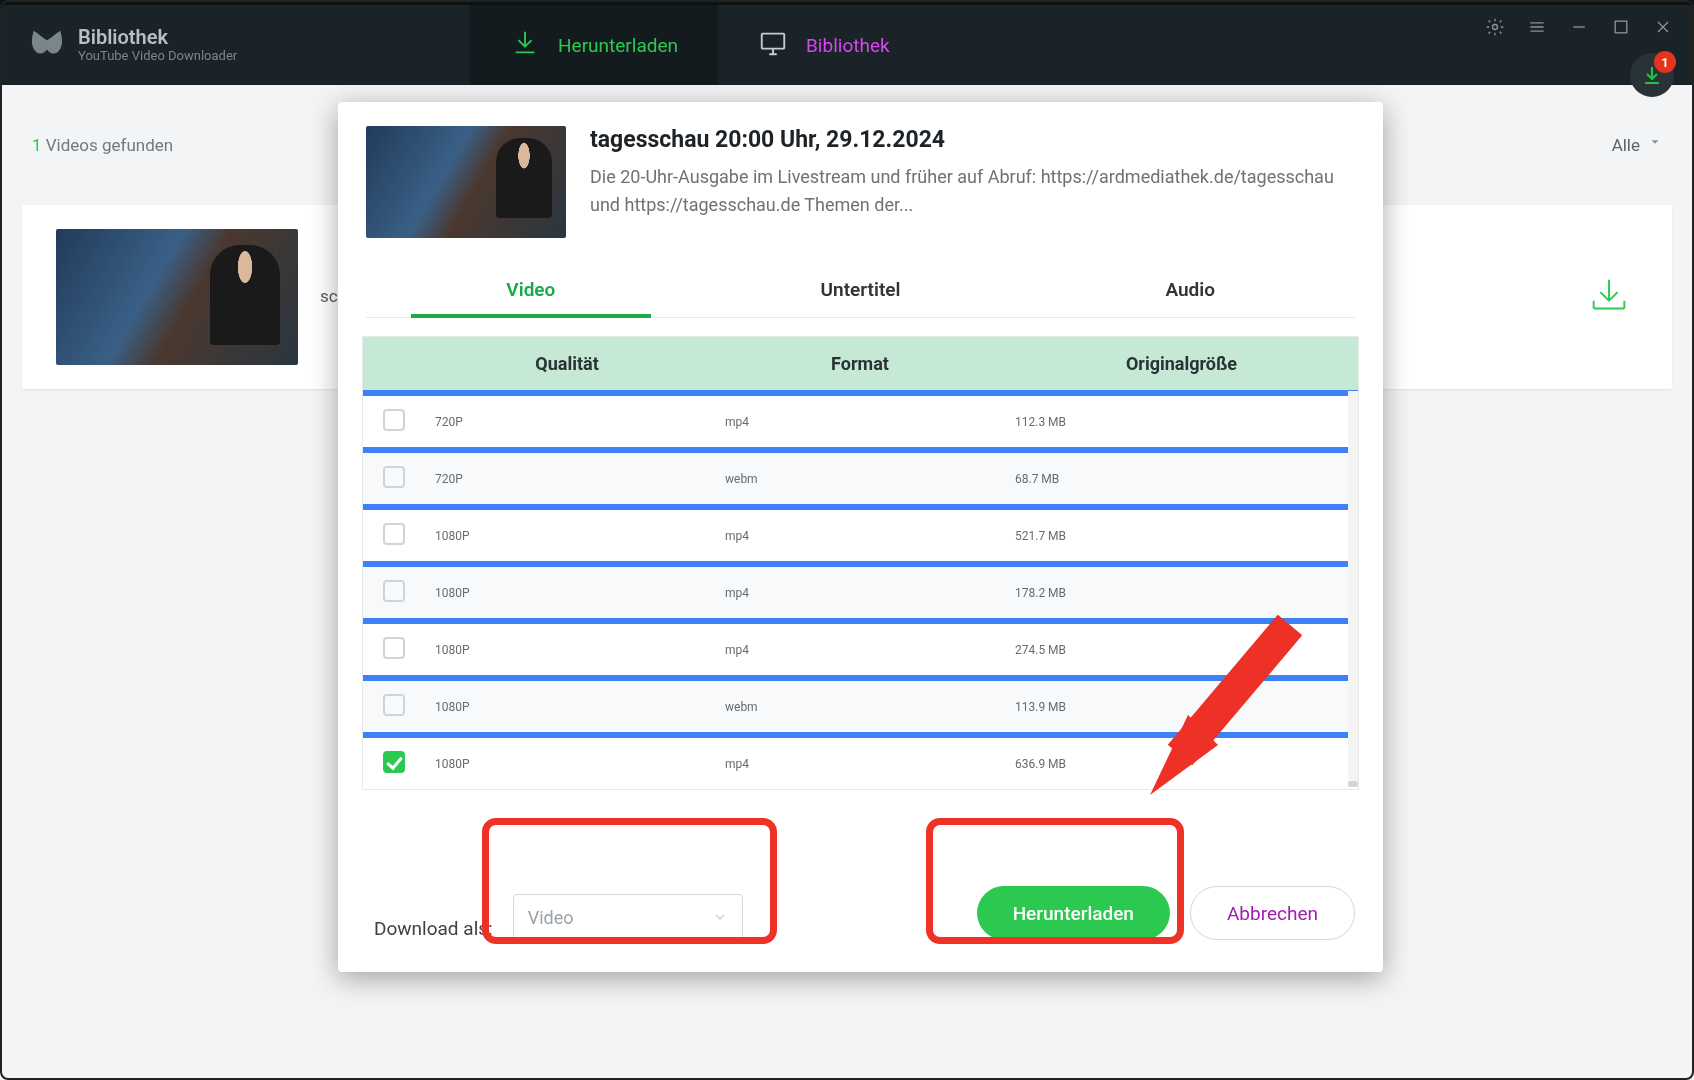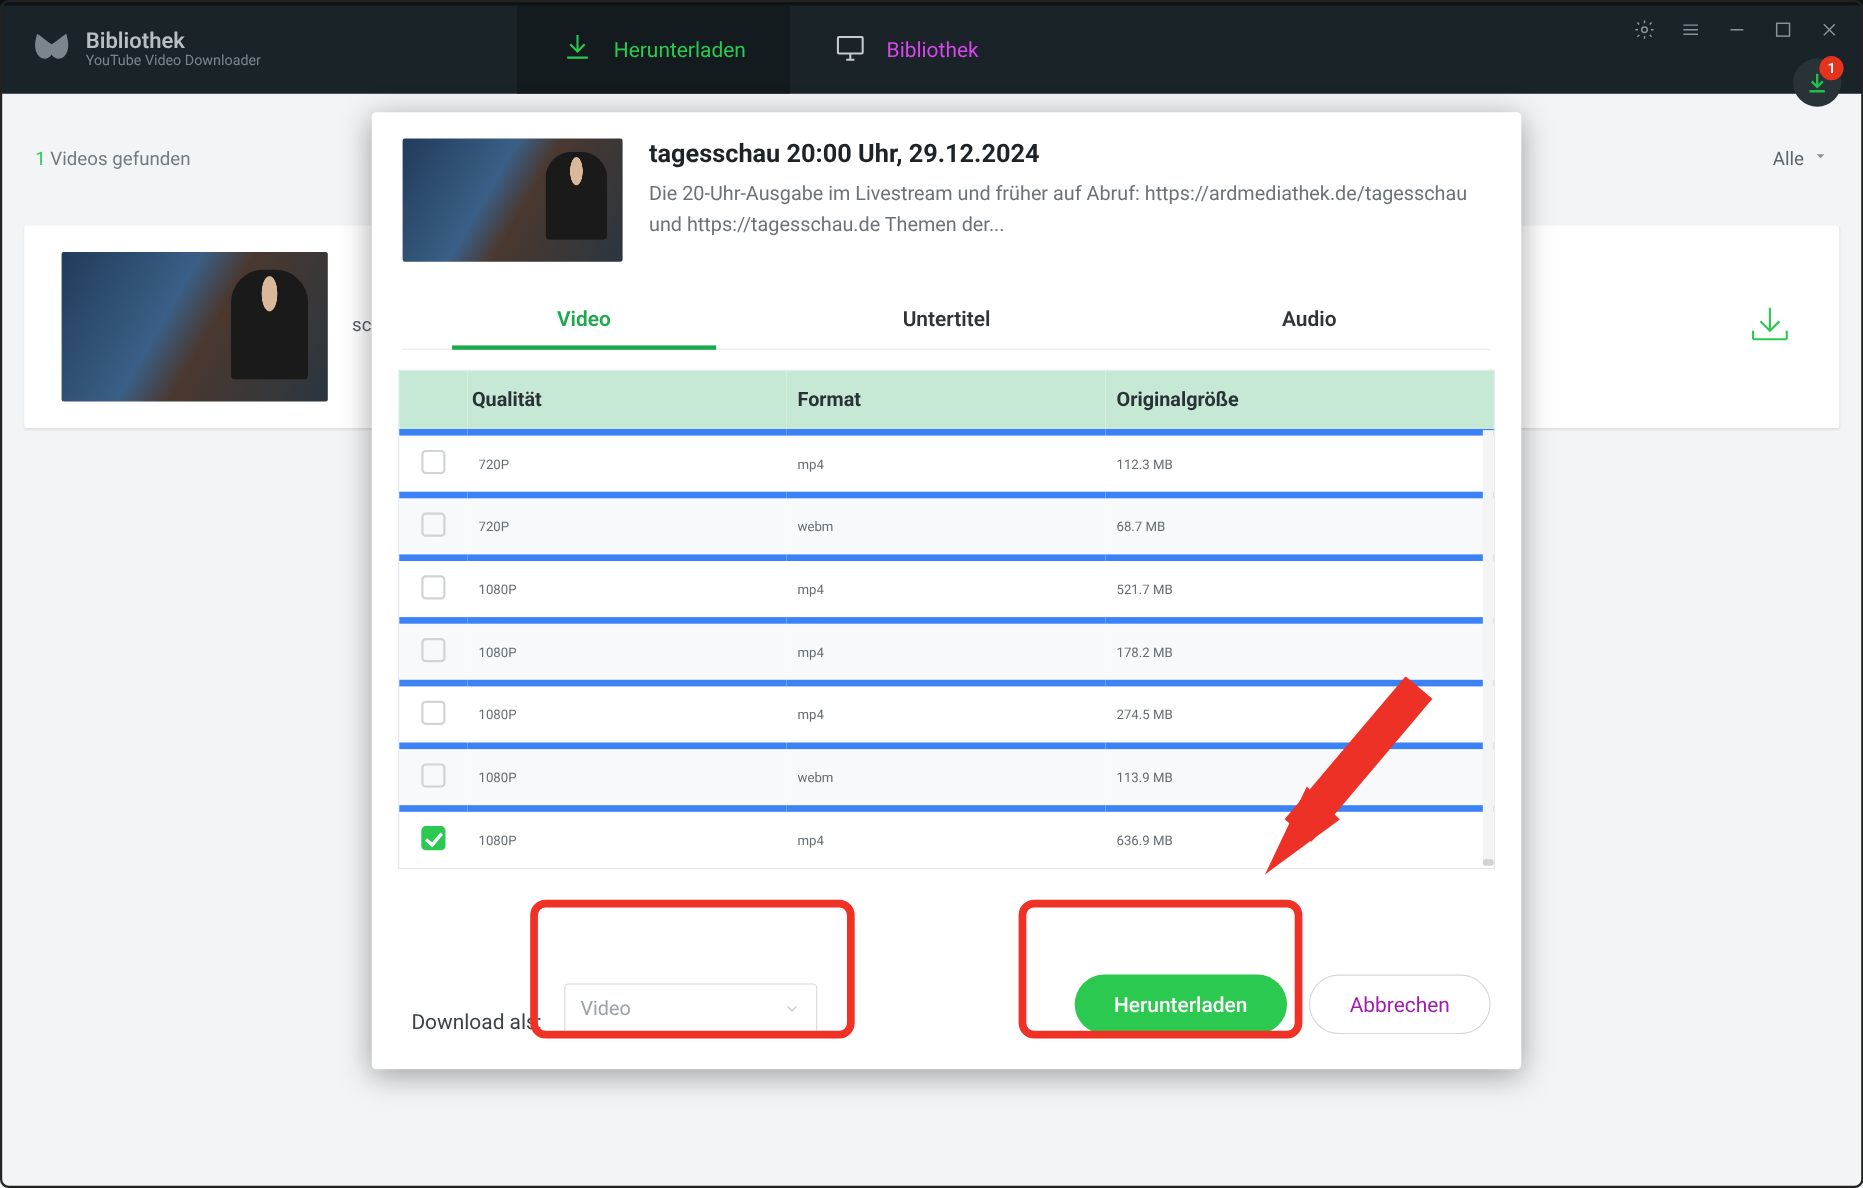--- a/index.html
+++ b/index.html
@@ -63,21 +63,21 @@
     
     .tabs-row { display:flex; border-bottom:1px solid #e6e8ea; margin: 14px 28px 0; }
     .tabs-row .tab { flex:1; text-align:center; padding: 14px 0 16px; font-size: 19px; font-weight:600; color:#2e3438; cursor:pointer; position:relative; }
     .tabs-row .tab.active { color:#1ba94c; }
     .tabs-row .tab.active::after { content:""; position:absolute; left:50%; transform:translateX(-50%); bottom:-1px; width:240px; height:4px; background:#1ba94c; }
     
     .table-wrap { margin: 18px 24px 0; border:1px solid #e6e8ea; position:relative; }
     .table-scroll { position:absolute; right:0; top:54px; bottom:2px; width:10px; background:#f4f4f4; }
     .table-scroll::before { content:""; position:absolute; left:0; right:0; top:390px; bottom:0; background:#d1d3d5; border-radius:5px; }
     table { width:100%; border-collapse: collapse; }
-    thead th { background:#c5e9d4; text-align:left; font-size:18px; font-weight:700; color:#2b3237; padding:16px 10px; }
+    thead th { background:#c5e9d4; text-align:center; font-size:18px; font-weight:700; color:#2b3237; padding:16px 10px; }
     thead th:first-child { width:62px; }
     thead th:nth-child(2) { width:290px; padding-left:4px; }
     thead th:nth-child(3) { width:290px; }
     tbody td { padding: 13px 10px; font-size:12px; color:#656d73; border-top:6px solid #3b82f6; }
     tbody tr:nth-child(even) td { background:#f7f9fa; }
     tbody td:first-child { text-align:center; }
     .cb { width:22px; height:22px; border:2px solid #d0d4d7; border-radius:4px; display:inline-block; }
     .cb.checked { background:#2cc951; border-color:#2cc951; position:relative; }
     .cb.checked::after { content:""; position:absolute; left:5px; top:1px; width:6px; height:12px; border:solid #fff; border-width:0 3px 3px 0; transform:rotate(40deg); }
     

